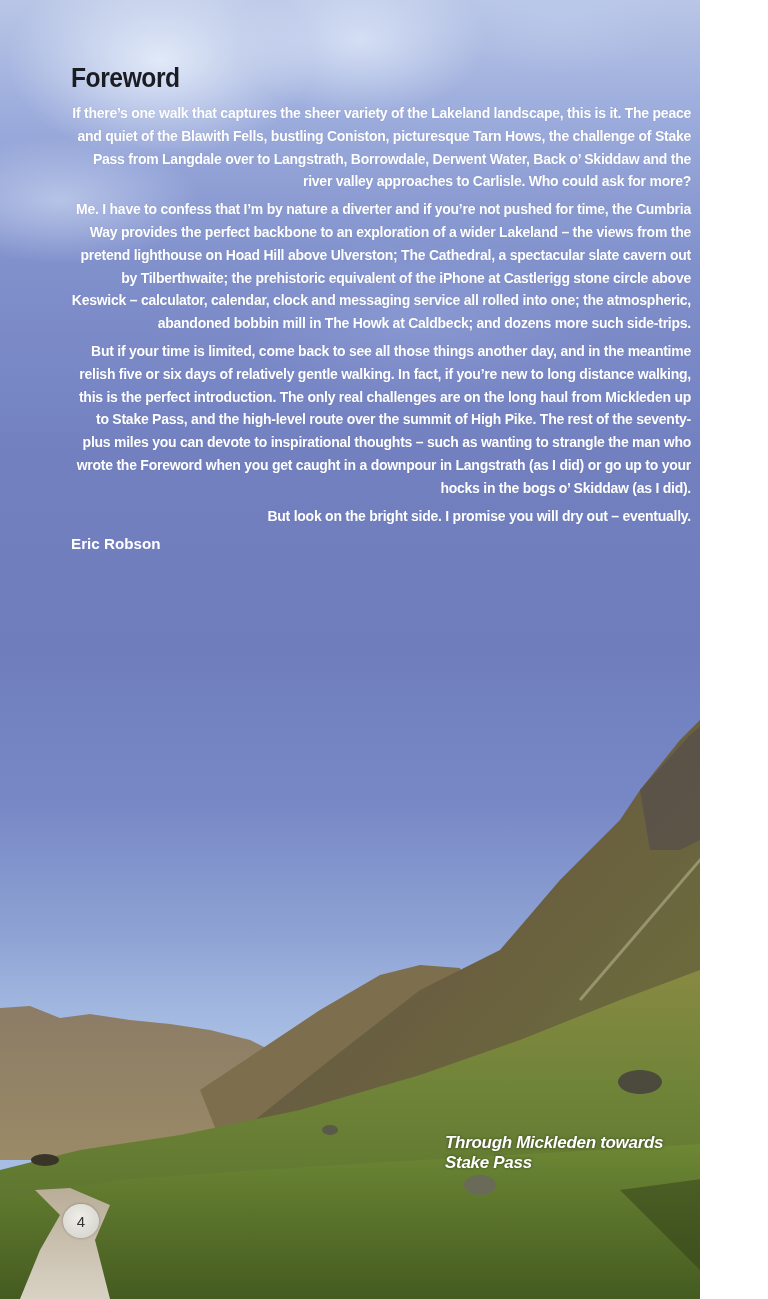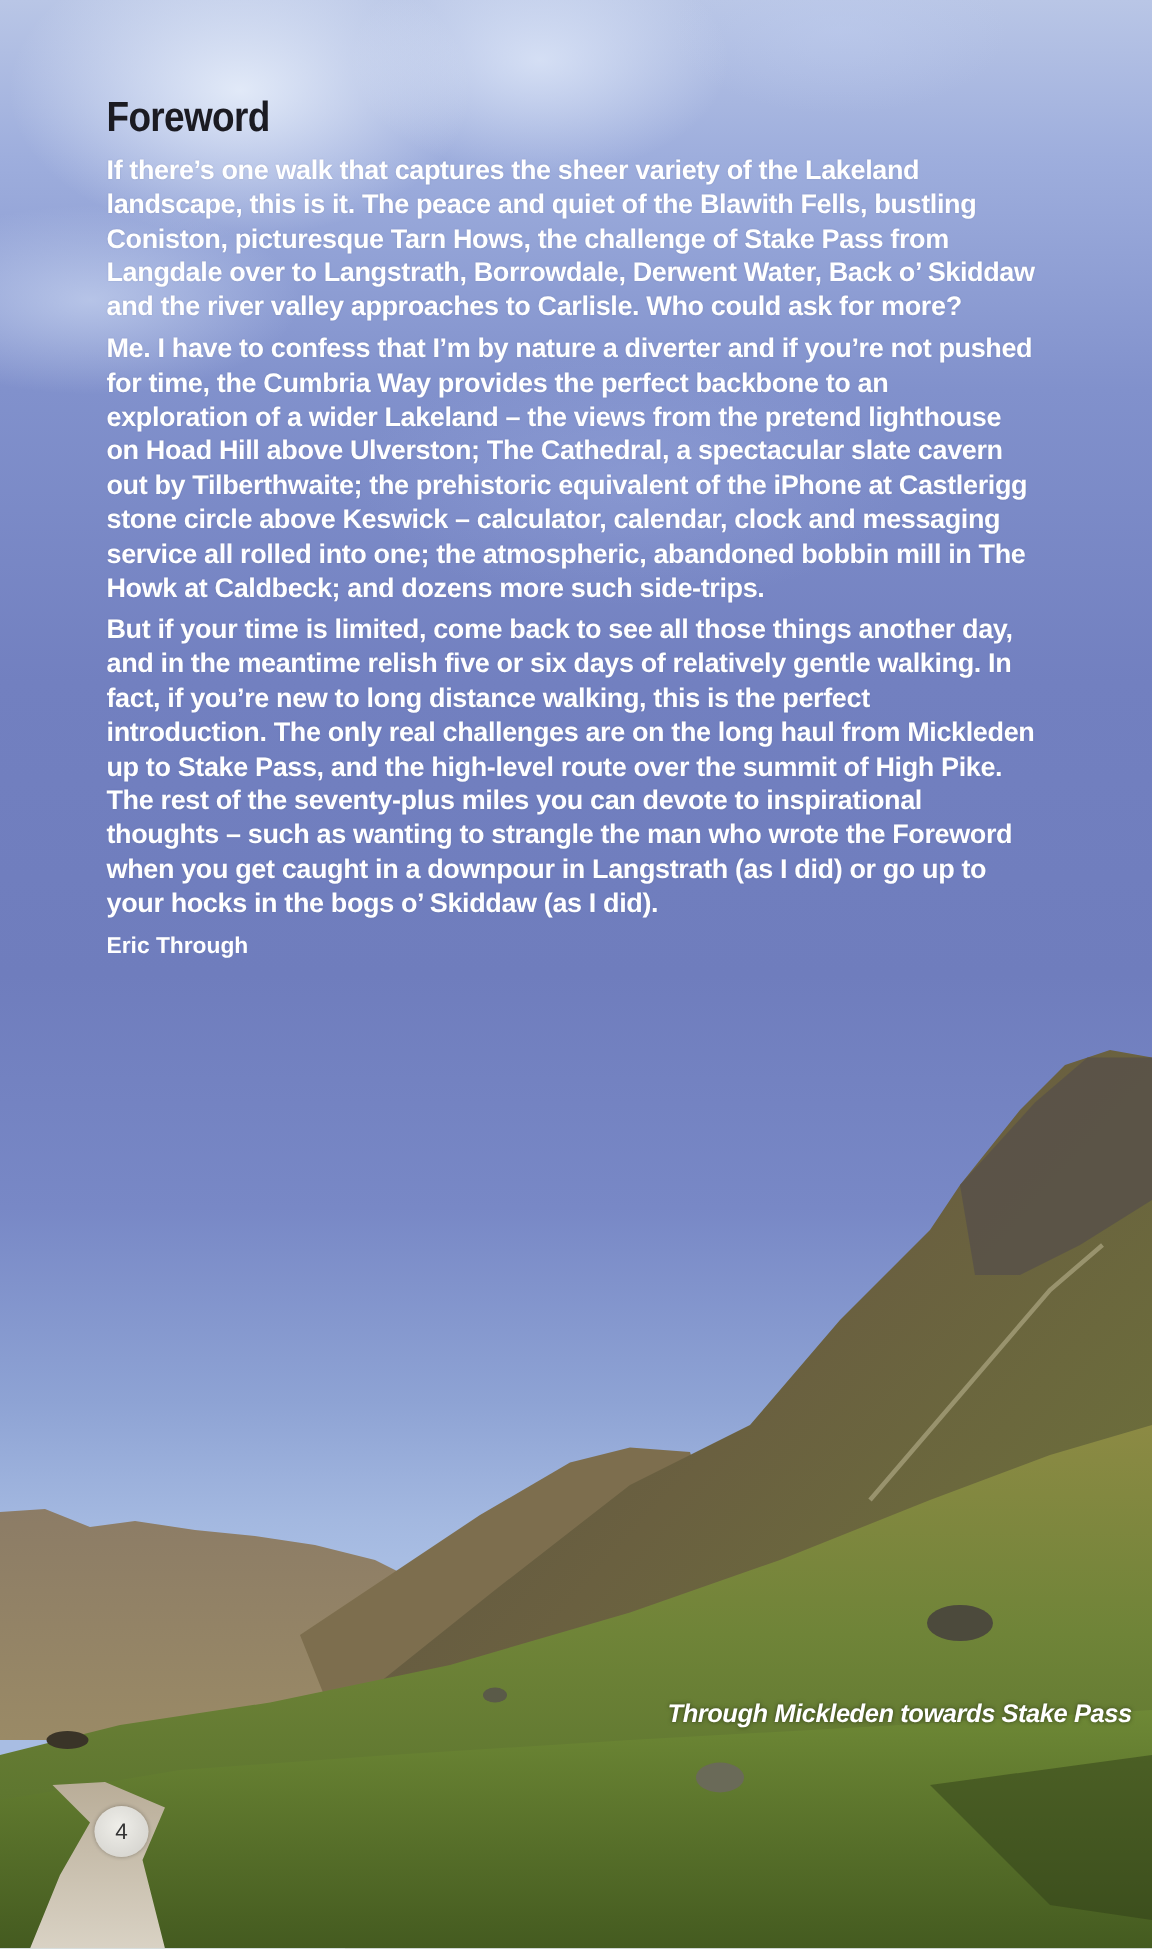--- a/index.html
+++ b/index.html
@@ -1,43 +1,43 @@
 <!DOCTYPE html>
 <html><head>
 <meta charset="utf-8">
 <style>
   html, body { margin: 0; padding: 0; }
   body {
     width: 768px; height: 1299px; overflow: hidden; position: relative;
     font-family: "Liberation Sans", sans-serif;
   }
   .page {
-    position: absolute; inset: 0; width: 768px; height: 1299px; overflow: hidden;
+    position: absolute; inset: 0; width: 700px; height: 1299px; overflow: hidden;
     background: linear-gradient(180deg, #b9c6e6 0%, #9eaedd 8%, #8191cc 20%, #7280c0 35%, #6f7dbd 50%, #7888c6 62%, #8ea3d4 72%, #a3b8e0 78%, #a8bde3 80%);
   }
   .clouds {
     position: absolute; left: 0; top: 0; width: 768px; height: 520px;
     background:
       radial-gradient(ellipse 220px 140px at 160px 60px, rgba(235,242,252,0.85), rgba(235,242,252,0) 70%),
       radial-gradient(ellipse 180px 110px at 360px 40px, rgba(225,234,250,0.75), rgba(225,234,250,0) 70%),
       radial-gradient(ellipse 200px 90px at 60px 200px, rgba(210,222,245,0.6), rgba(210,222,245,0) 70%),
       radial-gradient(ellipse 160px 80px at 560px 20px, rgba(190,204,238,0.5), rgba(190,204,238,0) 70%),
       radial-gradient(ellipse 260px 120px at 420px 320px, rgba(160,175,225,0.35), rgba(160,175,225,0) 70%);
   }
   .landscape { position: absolute; left: 0; top: 0; width: 768px; height: 1299px; }
   .content {
     position: absolute; left: 71px; top: 62px; width: 620px; color: #ffffff;
   }
   .title {
     font-family: "Liberation Sans", sans-serif; font-weight: bold; font-size: 28px;
     color: #1b1b22; margin: 0 0 8px 0; letter-spacing: -0.5px; transform: scaleX(0.88); transform-origin: left;
   }
   .para {
-    font-size: 18px; line-height: 22.8px; font-weight: bold; margin: 0 0 5px 0;
-    letter-spacing: -0.25px; text-shadow: 0 0 1px rgba(60,70,120,0.25);
+    font-size: 14px; line-height: 22.8px; font-weight: bold; margin: 0 0 5px 0;
+    letter-spacing: -0.25px; text-shadow: 0 0 1px rgba(60,70,120,0.25); text-align: right;
   }
   .author { font-size: 15.2px; font-weight: bold; margin: 8px 0 7px 0; }
   .role { font-size: 13.5px; font-style: italic; margin: 0; letter-spacing: -0.3px; }
   .caption {
     position: absolute; left: 445px; top: 1133px; color: #ffffff; font-size: 17px;
     font-style: italic; font-weight: bold; letter-spacing: -0.3px;
     text-shadow: 0 0 3px rgba(0,0,0,0.5);
   }
   .page-number {
     position: absolute; left: 63px; top: 1204px; width: 36px; height: 34px; border-radius: 50%;
@@ -100,21 +100,22 @@
     <path d="M620,1190 L768,1170 L768,1280 L700,1270 Z" fill="#2f3d18" opacity="0.5"></path>
 
     <path d="M20,1299 L40,1250 L60,1215 L35,1190 L70,1188 L110,1205 L95,1240 L110,1299 Z" fill="url(#path)"></path>
   </svg>
 
   <div class="content">
     <h1 class="title">Foreword</h1>
     <p class="para">If there’s one walk that captures the sheer variety of the Lakeland landscape, this is it.  The peace and quiet of the Blawith Fells, bustling Coniston, picturesque Tarn Hows, the challenge of Stake Pass from Langdale over to Langstrath, Borrowdale, Derwent Water, Back o’ Skiddaw and the river valley approaches to Carlisle.  Who could ask for more?</p>
     <p class="para">Me.  I have to confess that I’m by nature a diverter and if you’re not pushed for time, the Cumbria Way provides the perfect backbone to an exploration of a wider Lakeland – the views from the pretend lighthouse on Hoad Hill above Ulverston; The Cathedral, a spectacular slate cavern out by Tilberthwaite; the prehistoric equivalent of the iPhone at Castlerigg stone circle above Keswick – calculator, calendar, clock and messaging service all rolled into one; the atmospheric, abandoned bobbin mill in The Howk at Caldbeck; and dozens more such side-trips.</p>
     <p class="para">But if your time is limited, come back to see all those things another day, and in the meantime relish five or six days of relatively gentle walking.  In fact, if you’re new to long distance walking, this is the perfect introduction.  The only real challenges are on the long haul from Mickleden up to Stake Pass, and the high-level route over the summit of High Pike.  The rest of the seventy-plus miles you can devote to inspirational thoughts – such as wanting to strangle the man who wrote the Foreword when you get caught in a downpour in Langstrath (as I did) or go up to your hocks in the bogs o’ Skiddaw (as I did).</p>
-    <p class="author">Eric Through</p>
+    <p class="para">But look on the bright side.  I promise you will dry out – eventually.</p>
+    <p class="author">Eric Robson</p>
   </div>
 
   <div class="caption">Through Mickleden towards Stake Pass</div>
 
   <div class="page-number">
     <span>4</span>
   </div>
 </div>
 
 </body></html>

